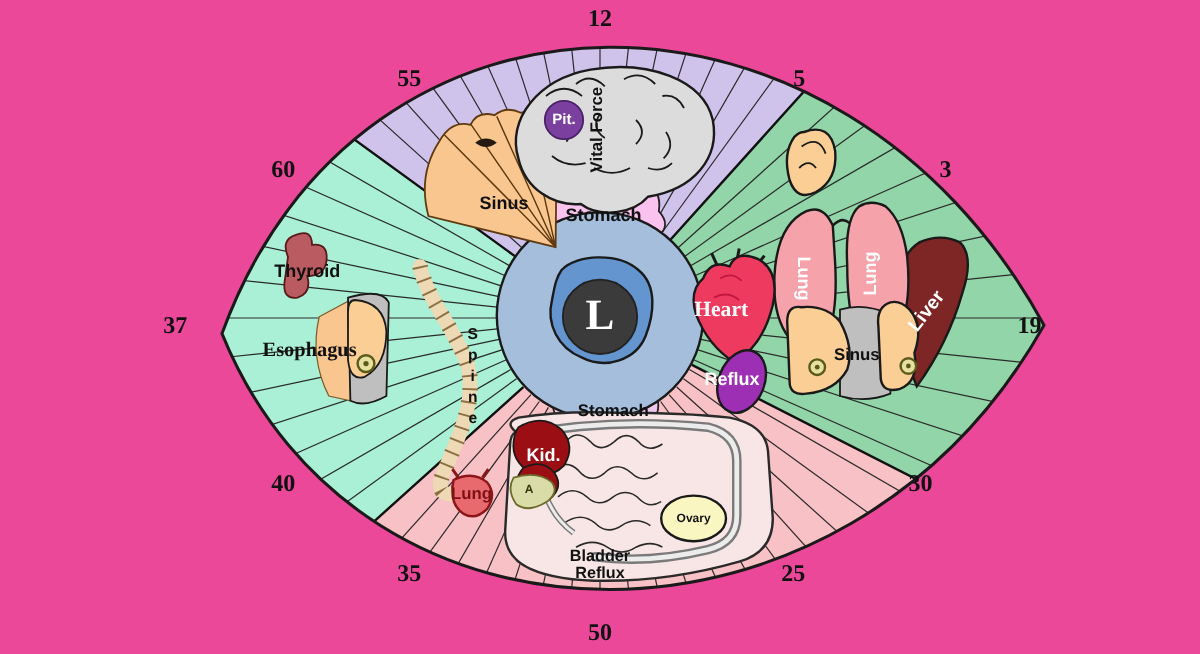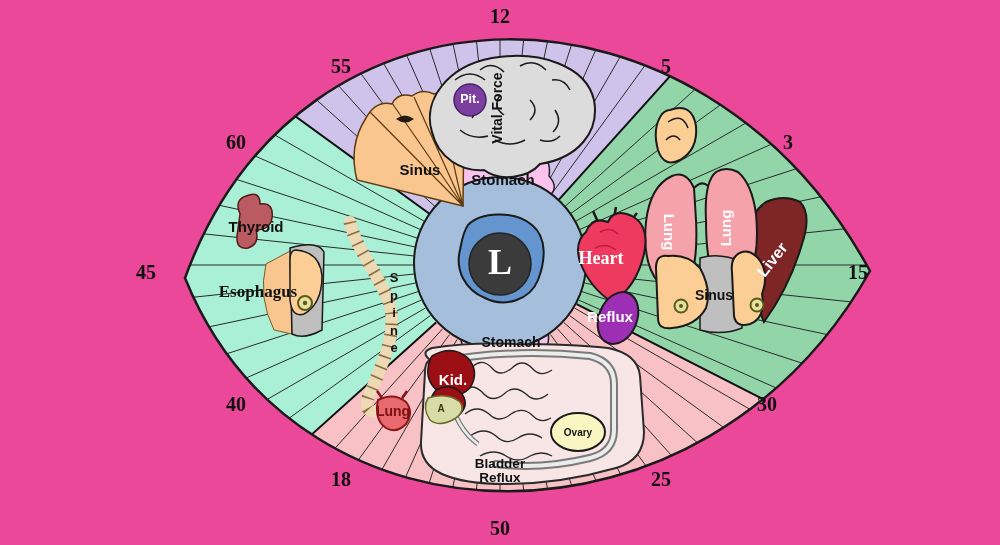--- a/index.html
+++ b/index.html
@@ -195,27 +195,27 @@
     <path d="M378,400 Q394,392 406,402 Q414,412 406,424 Q396,434 386,428 Q374,420 378,400 Z" fill="#E96A6E" stroke="#8B1518" stroke-width="2"></path>
   </g>
   <ellipse cx="578" cy="432" rx="27" ry="19" fill="#FAF6C2" stroke="#1a1a1a" stroke-width="2"></ellipse>
 
   <path d="M185,278 C300,-38 700,-40 870,271 C705,565 300,562 185,278 Z" fill="none" stroke="#1a1a1a" stroke-width="2.5"></path>
 </svg>
 
 <div class="lbl num serif" style="left:500px;top:16px">12</div>
 <div class="lbl num serif" style="left:666px;top:66px">5</div>
 <div class="lbl num serif" style="left:788px;top:142px">3</div>
-<div class="lbl num serif" style="left:858px;top:272px">15</div>
+<div class="lbl num serif" style="left:858px;top:272px">19</div>
 <div class="lbl num serif" style="left:767px;top:404px">30</div>
 <div class="lbl num serif" style="left:661px;top:479px">25</div>
 <div class="lbl num serif" style="left:500px;top:528px">50</div>
-<div class="lbl num serif" style="left:341px;top:479px">18</div>
+<div class="lbl num serif" style="left:341px;top:479px">35</div>
 <div class="lbl num serif" style="left:236px;top:404px">40</div>
-<div class="lbl num serif" style="left:146px;top:272px">45</div>
+<div class="lbl num serif" style="left:146px;top:272px">37</div>
 <div class="lbl num serif" style="left:236px;top:142px">60</div>
 <div class="lbl num serif" style="left:341px;top:66px">55</div>
 
 <div class="lbl sans white" style="left:470px;top:100px;font-size:12.5px">Pit.</div>
 <div class="lbl sans rot-ccw" style="left:497px;top:108px;font-size:14px;width:120px">Vital Force</div>
 <div class="lbl sans" style="left:420px;top:170px;font-size:15px">Sinus</div>
 <div class="lbl sans" style="left:503px;top:180px;font-size:15px">Stomach</div>
 <div class="lbl sans" style="left:256px;top:227px;font-size:15px">Thyroid</div>
 <div class="lbl serif" style="left:258px;top:292px;font-size:17px">Esophagus</div>
 <div class="lbl sans stacked" style="left:394px;top:313px;font-size:13px">S

